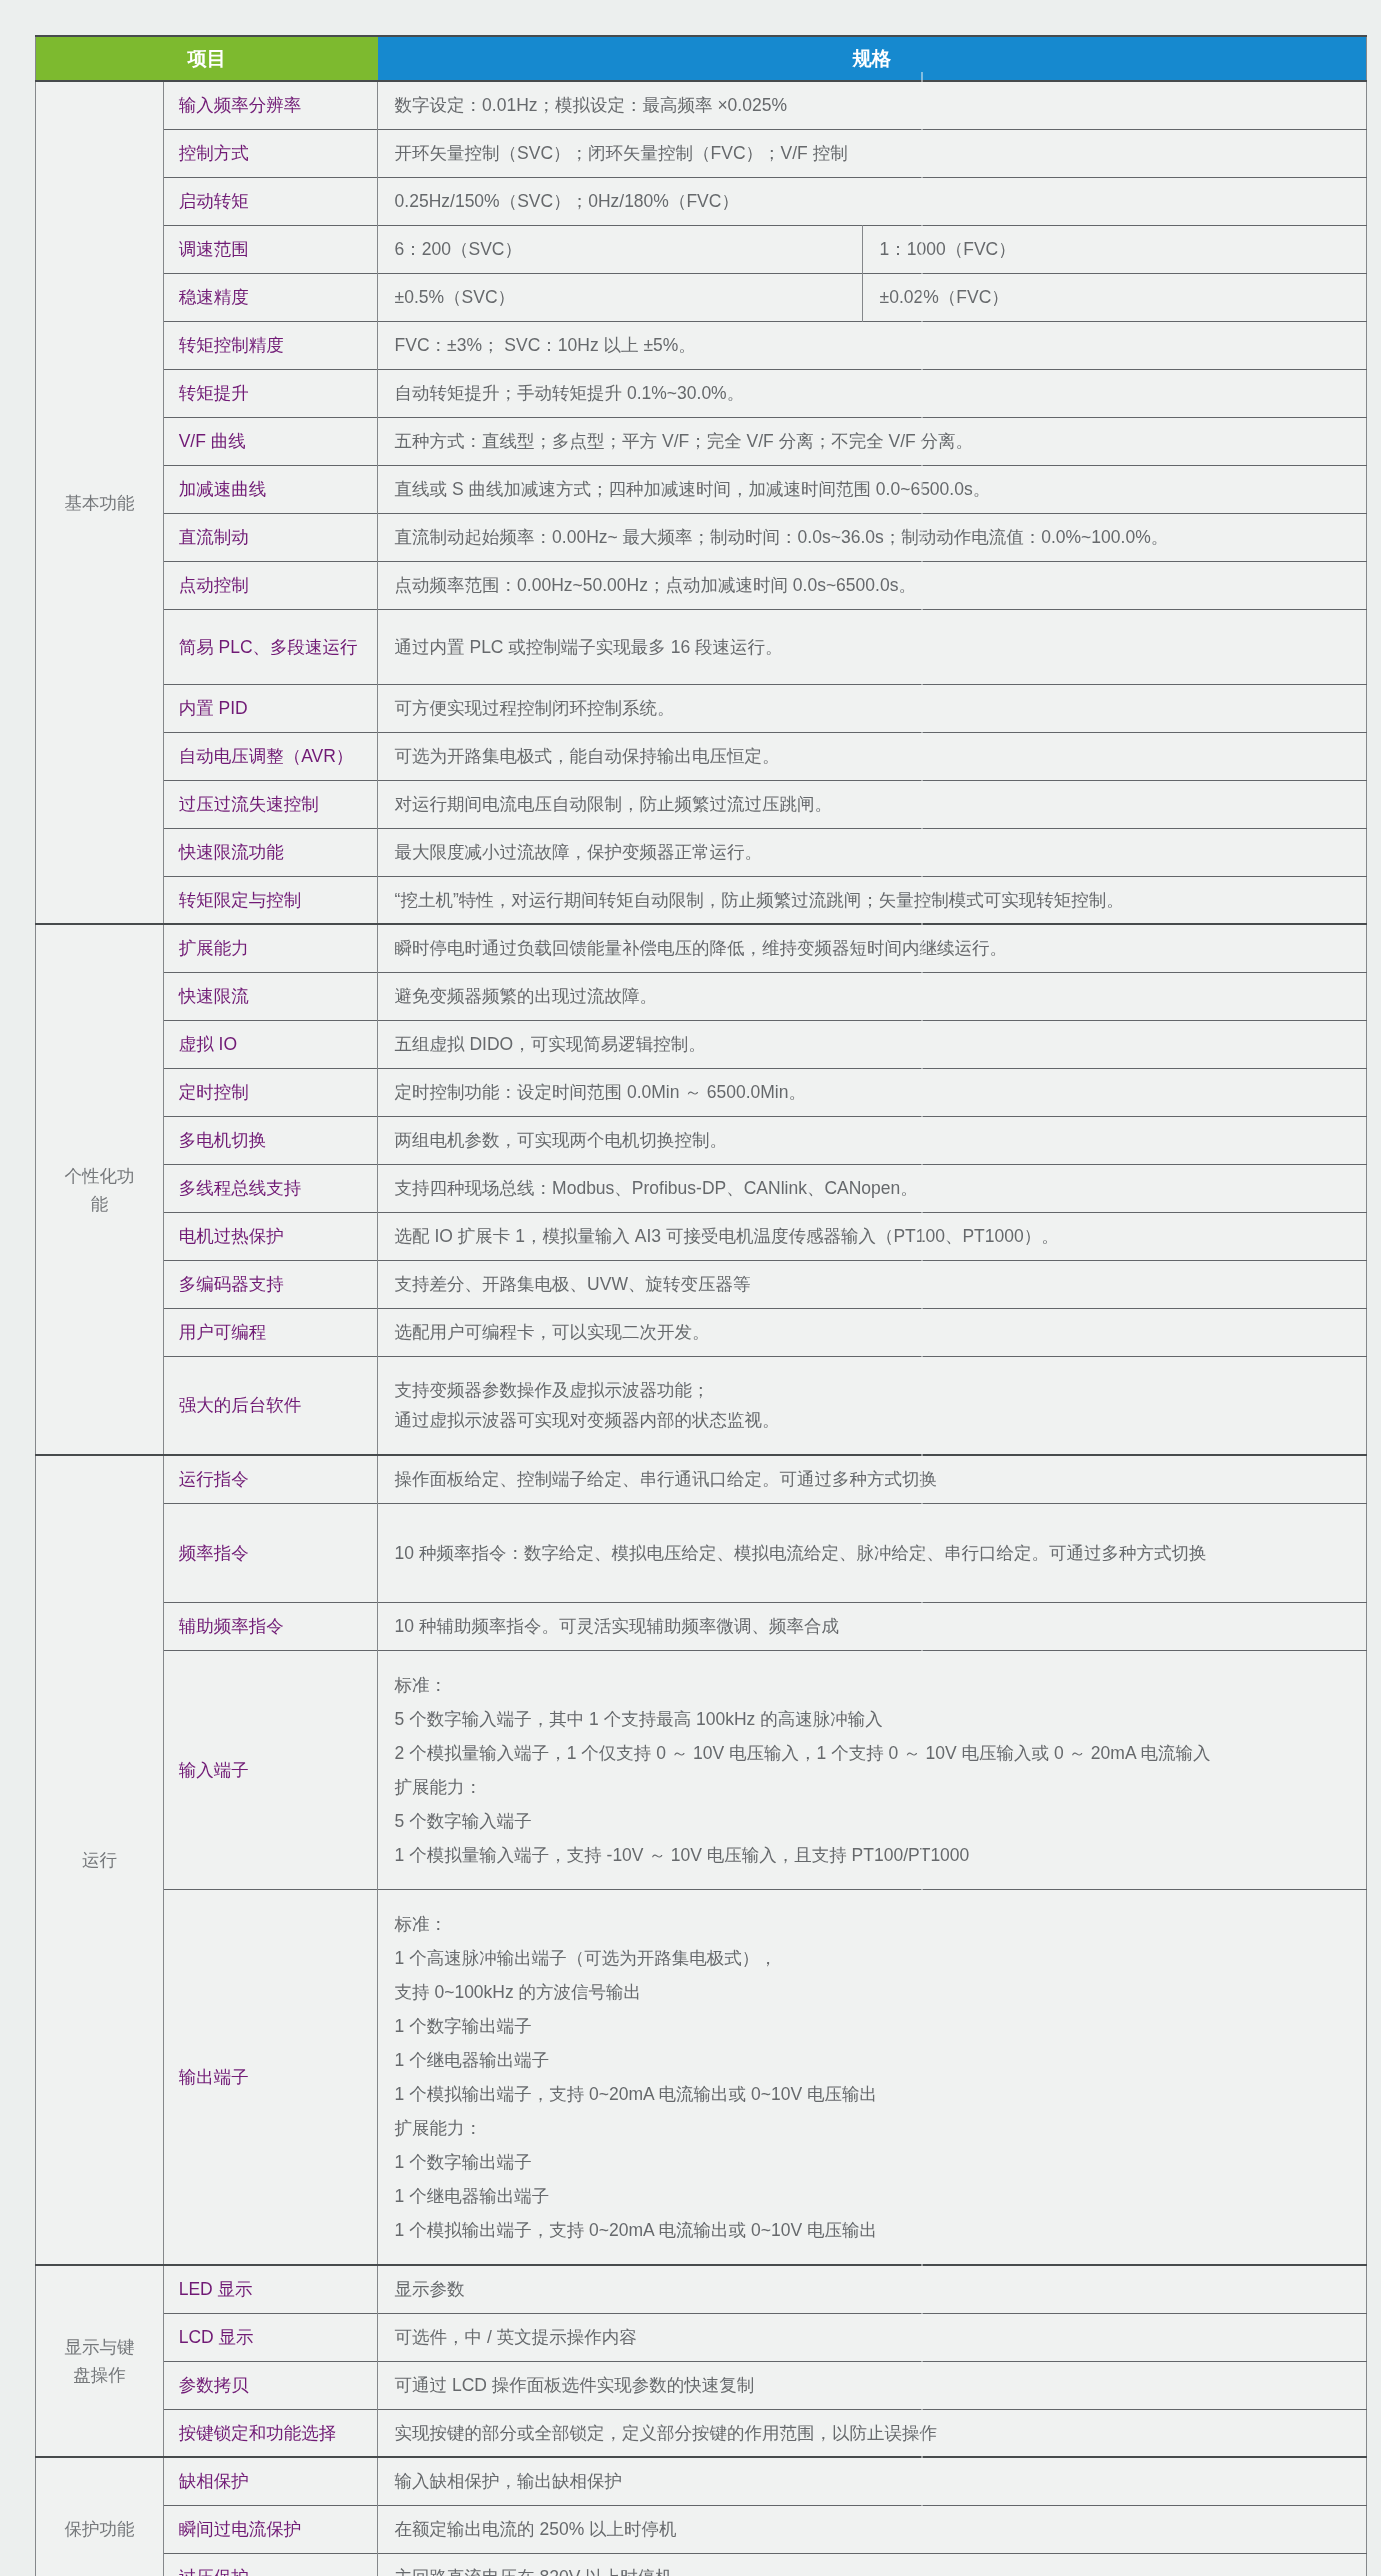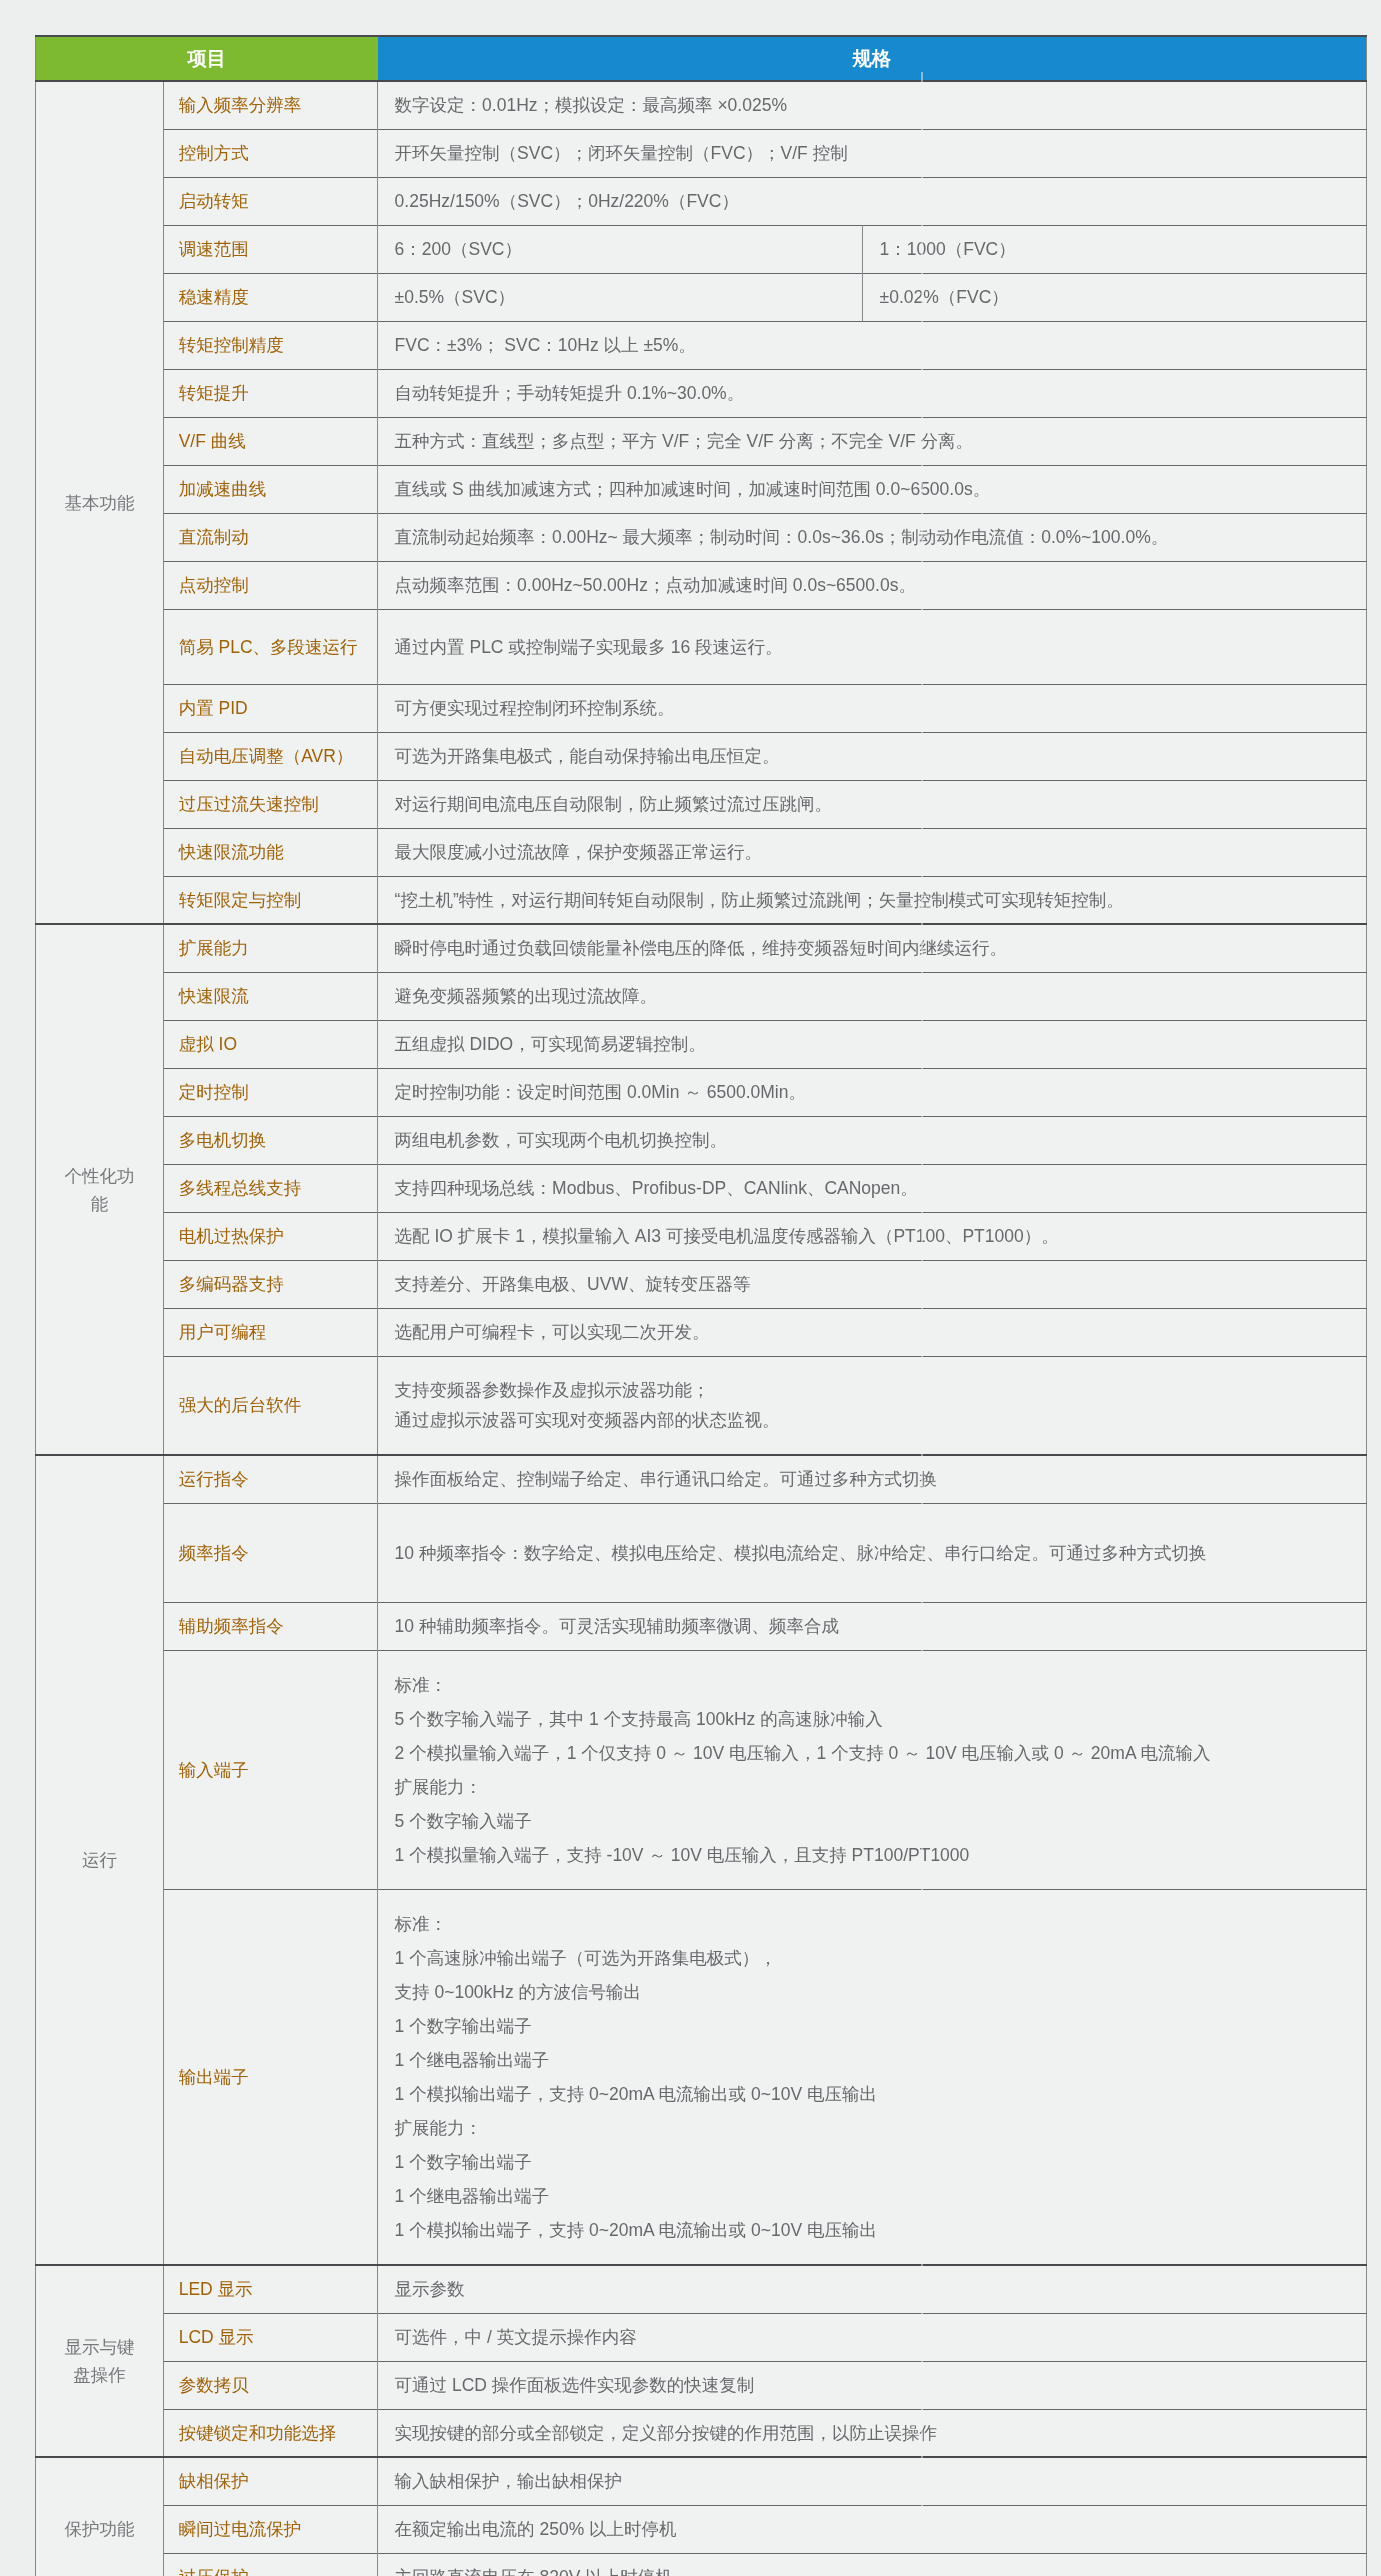--- a/index.html
+++ b/index.html
@@ -57,21 +57,21 @@
   }
   th.group{
     text-align:center;
     padding:11px 24px;
     border-right:0.9px solid #85888b;
     color:#75787b;
     line-height:28px;
   }
   td.item{
     border-right:0.9px solid #85888b;
-    color:#a16207;
+    color:#701a75;
   }
   td.spec{
     padding-left:16.6px;
     white-space:pre-line;
     color:#66696c;
     line-height:28px;
   }
   tr.h-input td.spec, tr.h-output td.spec{line-height:34px;}
   tr.h-2line td.spec{line-height:30px;}
   td.spec.split{border-right:0.9px solid #85888b;}
@@ -107,21 +107,21 @@
         <th class="group" rowspan="17">基本功能</th>
         <td class="item">输入频率分辨率</td>
         <td class="spec" colspan="2">数字设定：0.01Hz；模拟设定：最高频率 ×0.025%</td>
       </tr>
       <tr>
           <td class="item">控制方式</td>
           <td class="spec" colspan="2">开环矢量控制（SVC）；闭环矢量控制（FVC）；V/F 控制</td>
         </tr>
       <tr>
           <td class="item">启动转矩</td>
-          <td class="spec" colspan="2">0.25Hz/150%（SVC）；0Hz/220%（FVC）</td>
+          <td class="spec" colspan="2">0.25Hz/150%（SVC）；0Hz/180%（FVC）</td>
         </tr>
       <tr>
           <td class="item">调速范围</td>
           <td class="spec split">6：200（SVC）</td>
           <td class="spec">1：1000（FVC）</td>
         </tr>
       <tr>
           <td class="item">稳速精度</td>
           <td class="spec split">±0.5%（SVC）</td>
           <td class="spec">±0.02%（FVC）</td>

